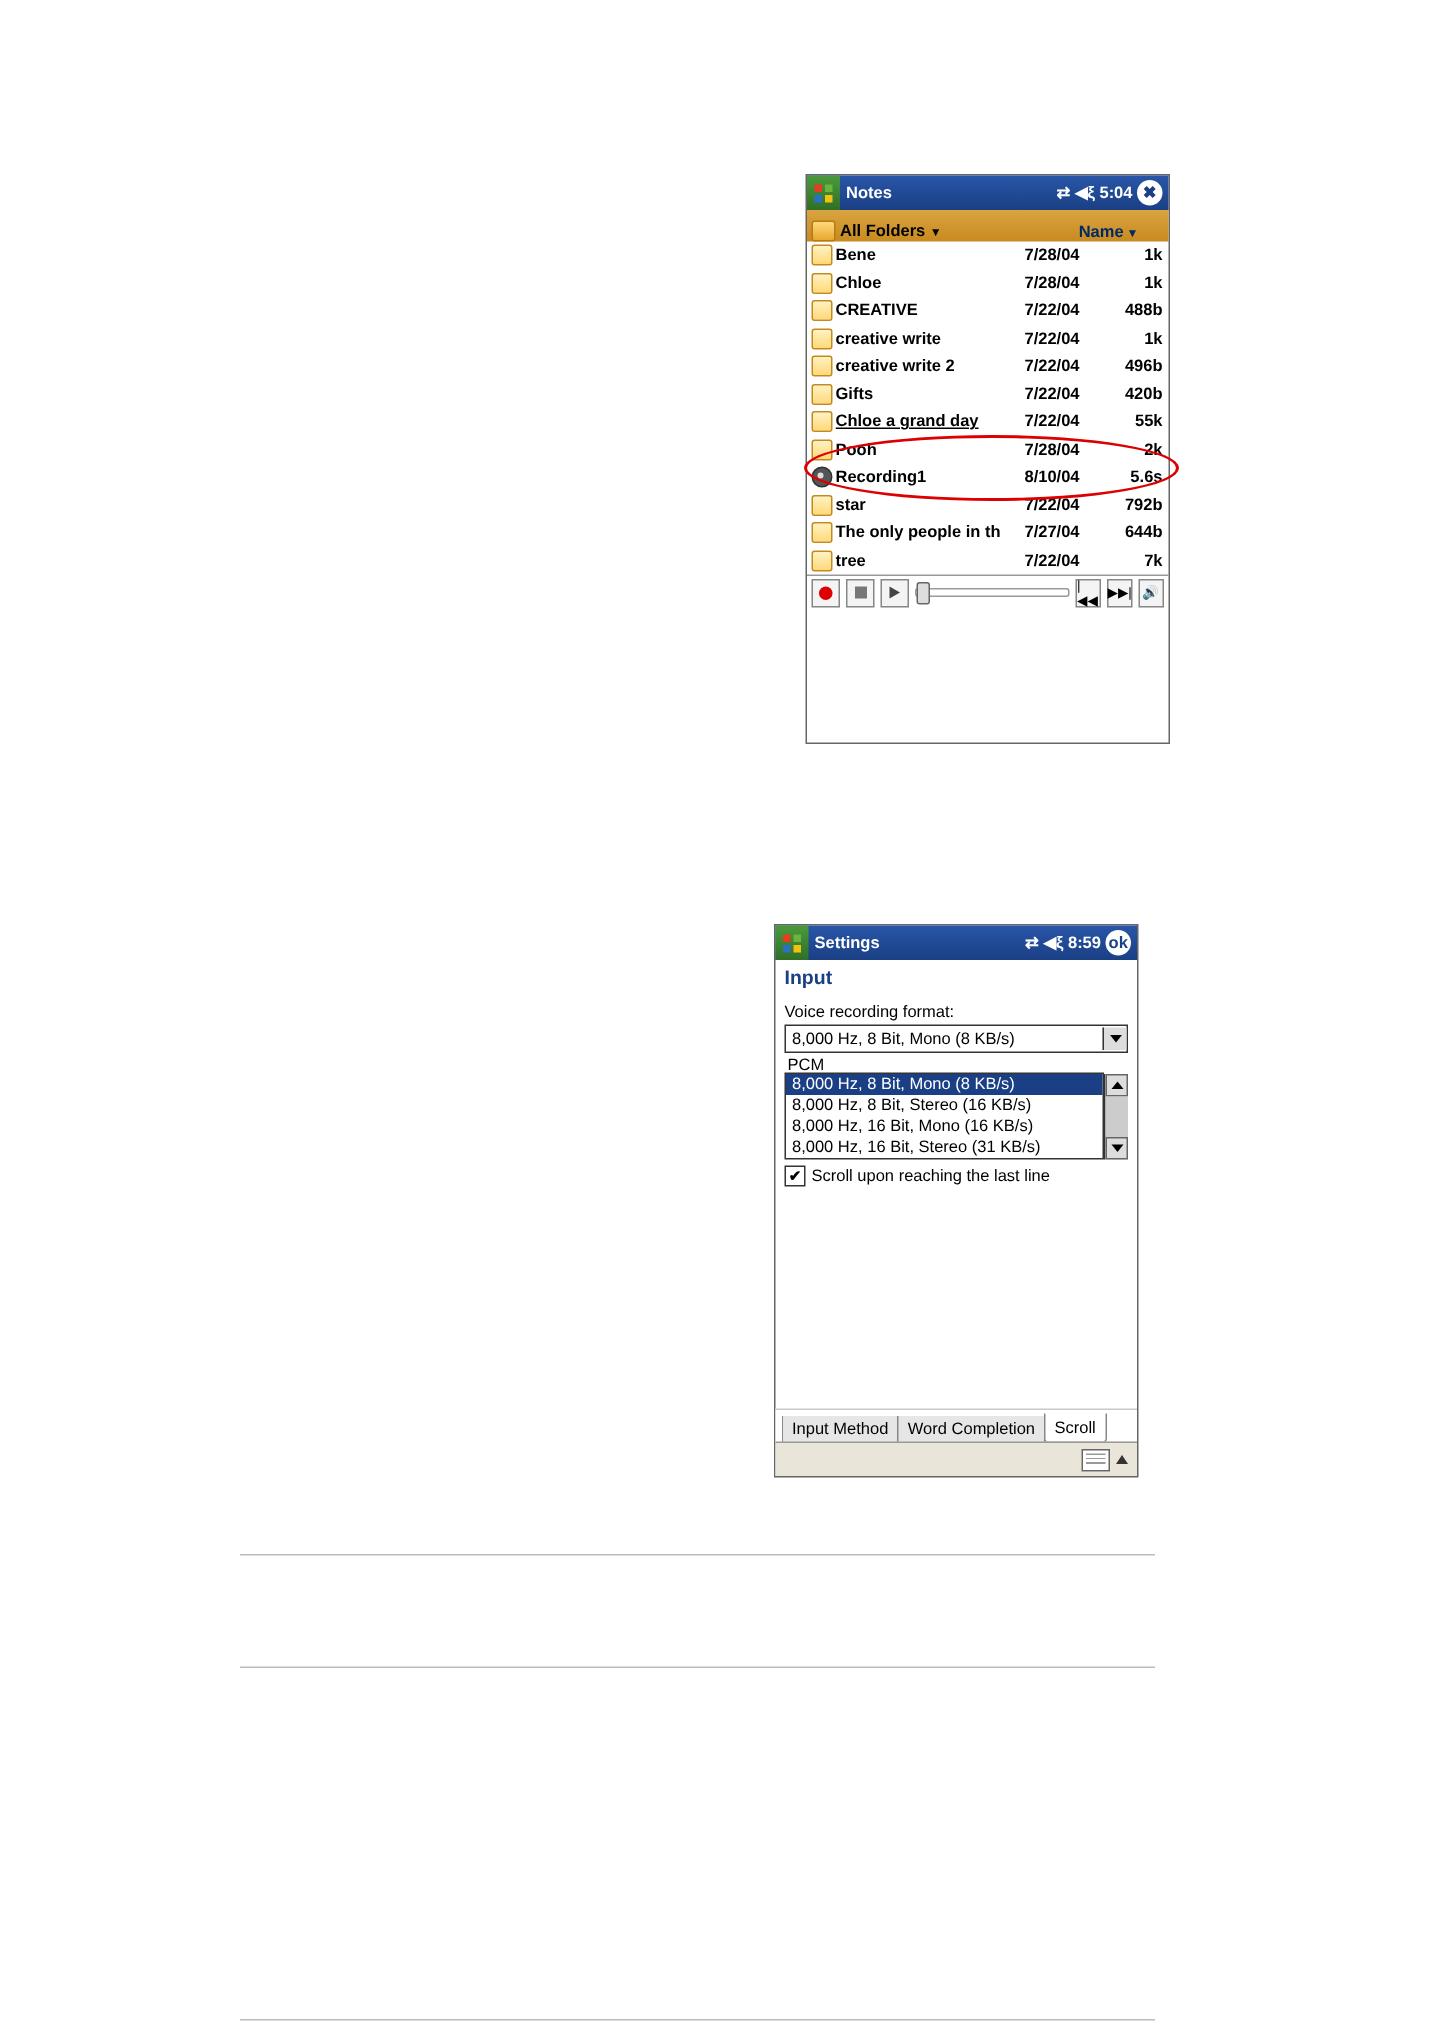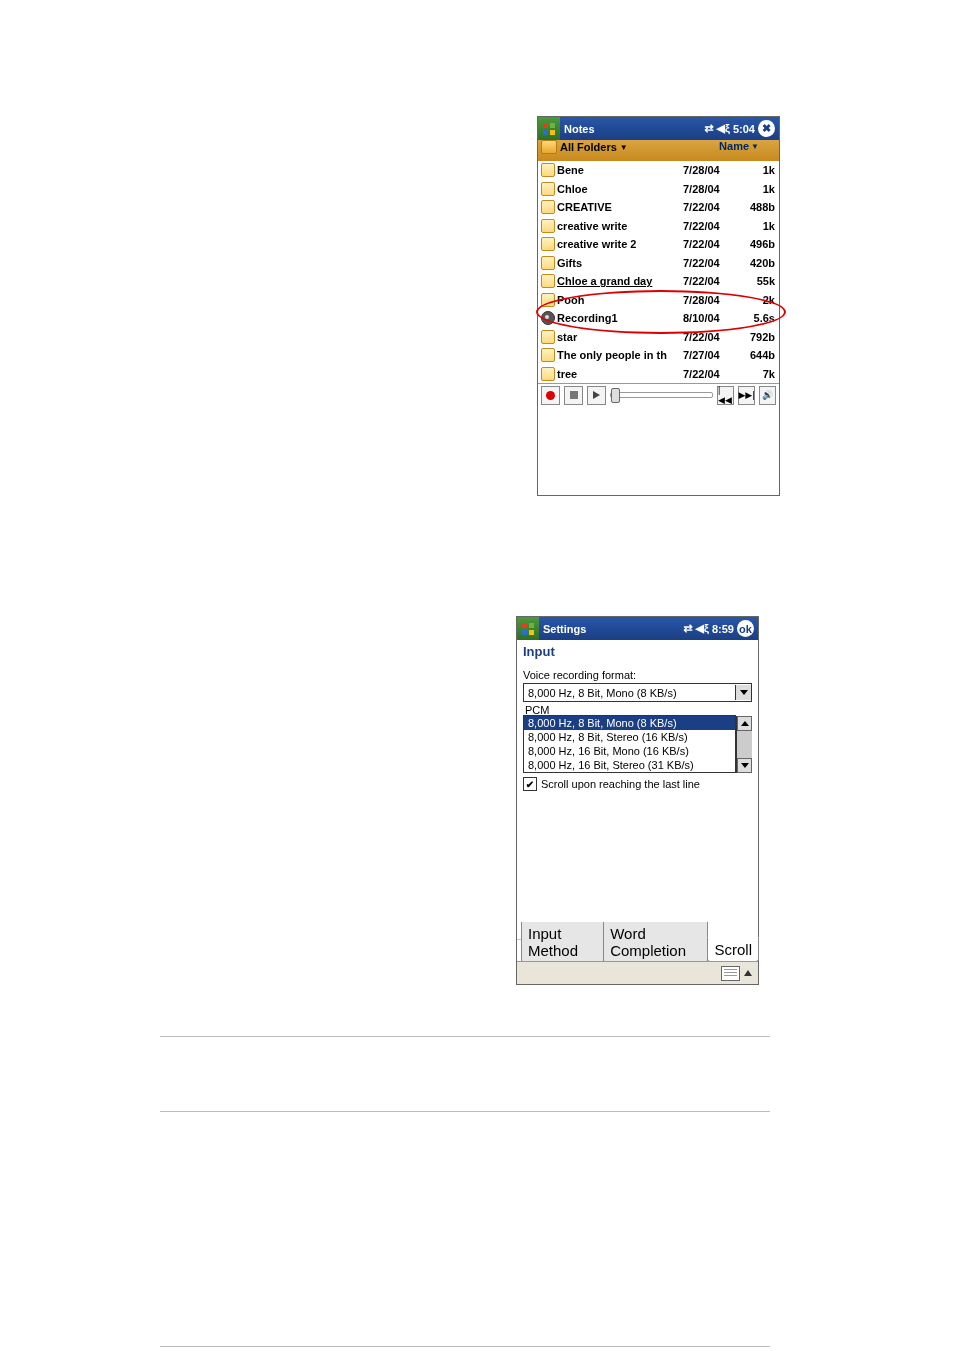--- a/index.html
+++ b/index.html
@@ -11,21 +11,21 @@
   
   .titlebar{height:23px;background:linear-gradient(#2956a8,#1a3f84);color:#fff;display:flex;align-items:center;font-weight:bold;font-size:11px}
   .start-btn{width:22px;height:23px;display:flex;align-items:center;justify-content:center;background:linear-gradient(#4b9a3c,#2f6f26)}
   .start-btn svg{display:block}
   .title-text{margin-left:4px;flex:1}
   .tb-icons{display:flex;align-items:center;gap:3px;margin-right:4px}
   .tb-ico{color:#fff;font-size:11px}
   .tb-circle{width:17px;height:17px;border-radius:50%;background:#fff;color:#1a3f84;display:flex;align-items:center;justify-content:center;font-weight:bold;font-size:11px}
   .tb-x{background:#fff;color:#1a3f84}
   
-  .notes-hd{height:21px;background:linear-gradient(#d9a441,#c88a1f);display:flex;align-items:flex-start;color:#000;font-weight:bold;font-size:11px}
+  .notes-hd{height:21px;background:linear-gradient(#d9a441,#c88a1f);display:flex;align-items:flex-end;color:#000;font-weight:bold;font-size:11px}
   .folder-sel{display:flex;align-items:center;gap:3px;margin-left:3px;flex:1}
   .folder-ico{width:14px;height:12px;background:linear-gradient(#ffd97a,#e7a82f);border:1px solid #b87b12;border-radius:2px}
   .name-sort{margin-right:20px;display:flex;align-items:center;gap:2px;color:#002a66}
   .tri{font-size:8px}
   
   .nlist{padding:0}
   .nrow{display:flex;align-items:center;height:18.5px;padding-left:3px;font-weight:bold;font-size:11px}
   .nrow .ico{width:16px;display:flex;align-items:center}
   .note-ico{width:12px;height:12px;border:1px solid #c48a1f;background:linear-gradient(#fff2c2,#ffd97a);border-radius:2px}
   .rec-ico{width:12px;height:12px;border-radius:50%;background:#555;border:1px solid #333;position:relative}
@@ -66,21 +66,21 @@
   .listwrap{display:flex}
   .listcol{flex:1}
   .sbtn{width:13px;height:13px;border:1px solid #666;background:#ddd;display:flex;align-items:center;justify-content:center}
   .sbtn.up:after{content:"";width:0;height:0;border-left:4px solid transparent;border-right:4px solid transparent;border-bottom:5px solid #000}
   .sbtn.dn:after{content:"";width:0;height:0;border-left:4px solid transparent;border-right:4px solid transparent;border-top:5px solid #000}
   .sbar{flex:1;background:#ccc}
   .chk-row{display:flex;align-items:center;gap:4px;margin-top:4px}
   .chk{width:12px;height:12px;border:1px solid #333;display:flex;align-items:center;justify-content:center;font-size:10px;font-weight:bold}
   
   .tabs{position:absolute;bottom:22px;left:0;right:0;height:22px;display:flex;align-items:flex-end;padding-left:4px;background:#fff;border-top:1px solid #c8c8c8}
-  .tab{border:1px solid #888;border-top:none;padding:3px 6px;font-size:15px;background:#e6e6e6;margin-right:-1px;border-radius:0 0 3px 3px;position:relative;top:1px}
+  .tab{border:1px solid #888;border-top:none;padding:3px 6px;font-size:11px;background:#e6e6e6;margin-right:-1px;border-radius:0 0 3px 3px;position:relative;top:1px}
   .tab.active{background:#fff;border-top:1px solid #fff;top:0}
   .menubar2{position:absolute;bottom:0;left:0;right:0;height:22px;border-top:1px solid #999;background:#e9e5d9;display:flex;align-items:center;justify-content:flex-end;padding-right:3px;gap:2px}
 </style>
 </head>
 <body>
 
 <div class="page">
 
   <div class="device dev1">
     <div class="titlebar">

